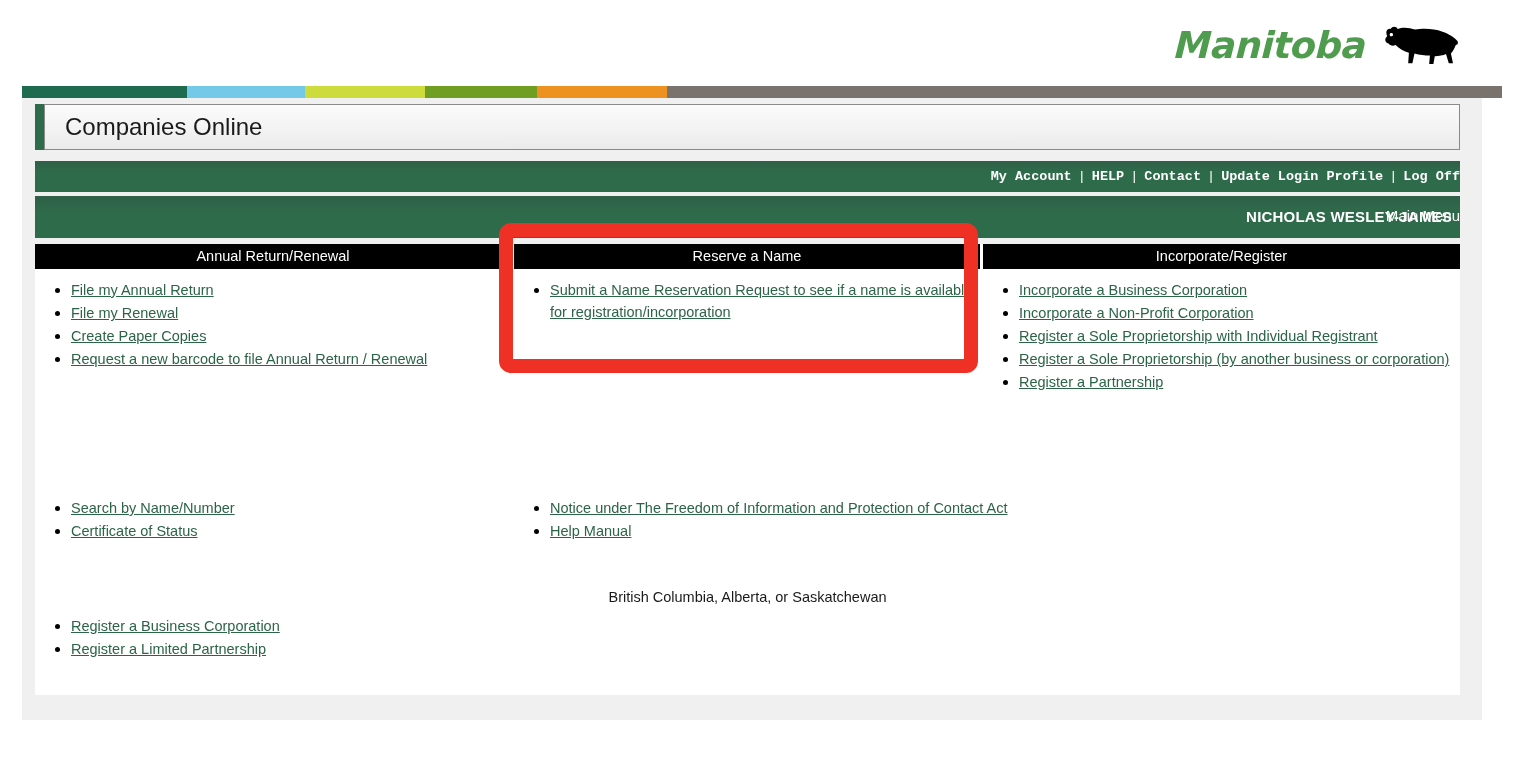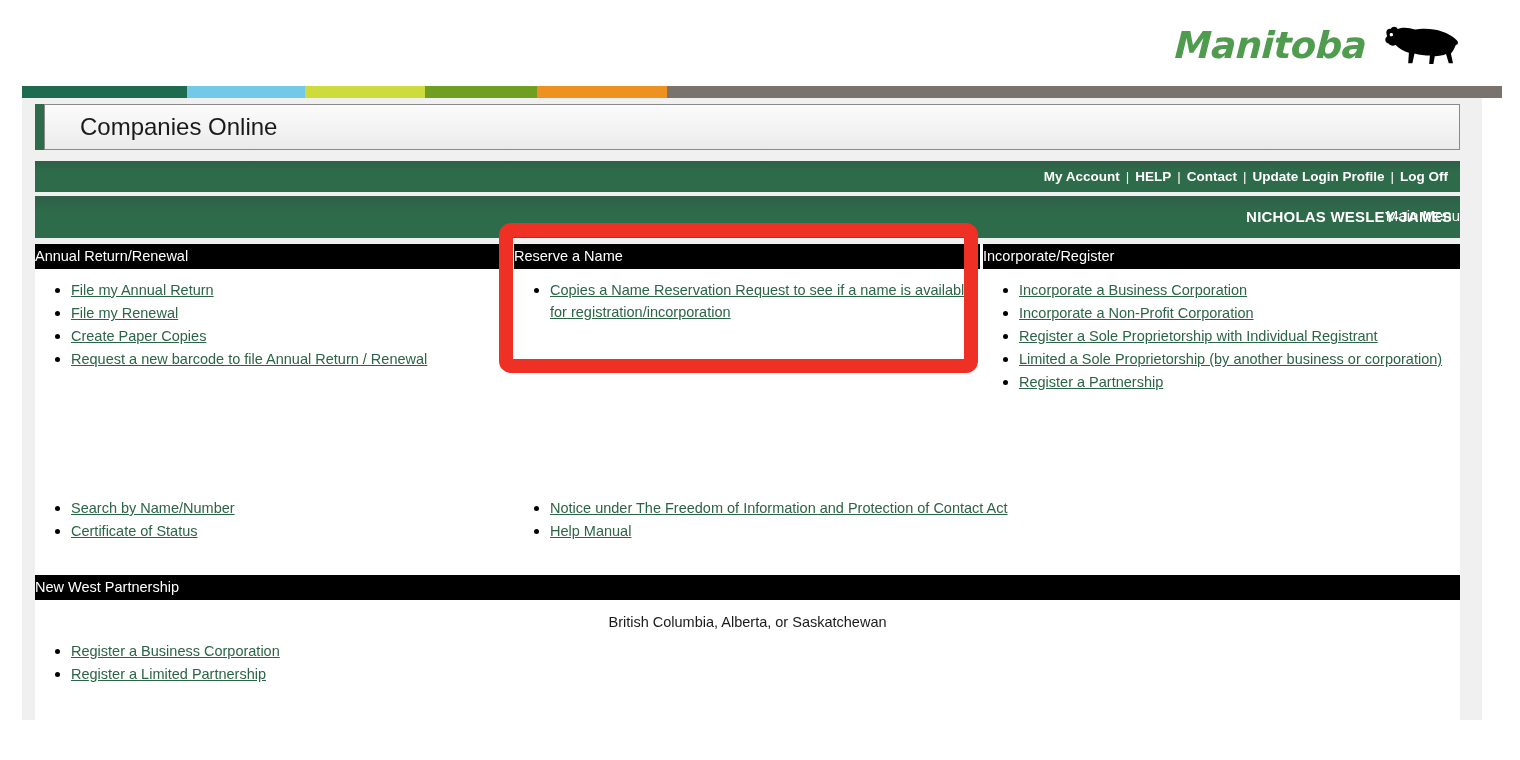--- a/index.html
+++ b/index.html
@@ -81,42 +81,43 @@
   .titlebar-accent {
     width: 9px;
     background: #2e6b4a;
   }
   .titlebar-box {
     flex: 1;
     border: 1px solid #8a8a8a;
     background: linear-gradient(to bottom, #fbfbfb 0%, #f2f2f2 60%, #eaeaea 100%);
     display: flex;
     align-items: center;
-    padding-left: 35px;
+    padding-left: 20px;
     box-sizing: border-box;
   }
   .titlebar-text {
     font-size: 24px;
     color: #1a1a1a;
     font-weight: 400;
   }
 
   
   .navbar {
     position: absolute;
     left: 35px;
     top: 161px;
     width: 1425px;
     height: 31px;
     background: linear-gradient(to bottom, #2f5f48 0%, #2e6b4a 35%, #2e6b4a 100%);
     display: flex;
     align-items: center;
     justify-content: flex-end;
-    padding-right: 12px;
-    box-sizing: border-box;
+    padding-right: 0;
+    box-sizing: border-box;
+    font-family: Liberation Mono, monospace;
   }
   .navbar a, .navbar .sep {
     color: #ffffff;
     font-size: 13.5px;
     font-weight: 700;
     text-decoration: none;
     white-space: nowrap;
   }
   .navbar .sep { padding: 0 6px; font-weight: 400; }
 
@@ -160,21 +161,21 @@
   }
   .menu-table td {
     vertical-align: top;
     padding: 0;
     border: 0;
   }
   .hdr {
     background: #000000;
     color: #ffffff;
     font-size: 14.5px;
-    text-align: left;
+    text-align: center;
     height: 25px;
     line-height: 25px;
     font-weight: 400;
   }
   .cell {
     background: #ffffff;
     border: 1px solid #111111;
     border-top: none;
     box-sizing: border-box;
   }
@@ -284,53 +285,50 @@
         <ul class="links">
           <li><a href="#">File my Annual Return</a></li>
           <li><a href="#">File my Renewal</a></li>
           <li><a href="#">Create Paper Copies</a></li>
           <li><a href="#">Request a new barcode to file Annual Return / Renewal</a></li>
         </ul>
       </td>
       <td class="gap"></td>
       <td class="cell">
         <ul class="links">
-          <li><a href="#">Copies a Name Reservation Request to see if a name is available for registration/incorporation</a></li>
+          <li><a href="#">Submit a Name Reservation Request to see if a name is available for registration/incorporation</a></li>
         </ul>
       </td>
       <td class="gap"></td>
       <td class="cell">
         <ul class="links">
           <li><a href="#">Incorporate a Business Corporation</a></li>
           <li><a href="#">Incorporate a Non-Profit Corporation</a></li>
           <li><a href="#">Register a Sole Proprietorship with Individual Registrant</a></li>
-          <li><a href="#">Limited a Sole Proprietorship (by another business or corporation)</a></li>
+          <li><a href="#">Register a Sole Proprietorship (by another business or corporation)</a></li>
           <li><a href="#">Register a Partnership</a></li>
         </ul>
       </td>
     </tr>
 
     <tr>
       <td class="cell" colspan="2" style="height:88px">
         <ul class="links">
           <li><a href="#">Search by Name/Number</a></li>
           <li><a href="#">Certificate of Status</a></li>
         </ul>
       </td>
       <td class="cell noborderside" colspan="3">
         <ul class="links">
           <li><a href="#">Notice under The Freedom of Information and Protection of Contact Act</a></li>
           <li><a href="#">Help Manual</a></li>
         </ul>
       </td>
     </tr>
 
-    <tr>
-      <td class="hdr" colspan="5">New West Partnership</td>
-    </tr>
     <tr>
       <td class="cell" colspan="5" style="height:120px">
         <div class="centered-note">British Columbia, Alberta, or Saskatchewan</div>
         <ul class="links">
           <li><a href="#">Register a Business Corporation</a></li>
           <li><a href="#">Register a Limited Partnership</a></li>
         </ul>
       </td>
     </tr>
   </tbody>

